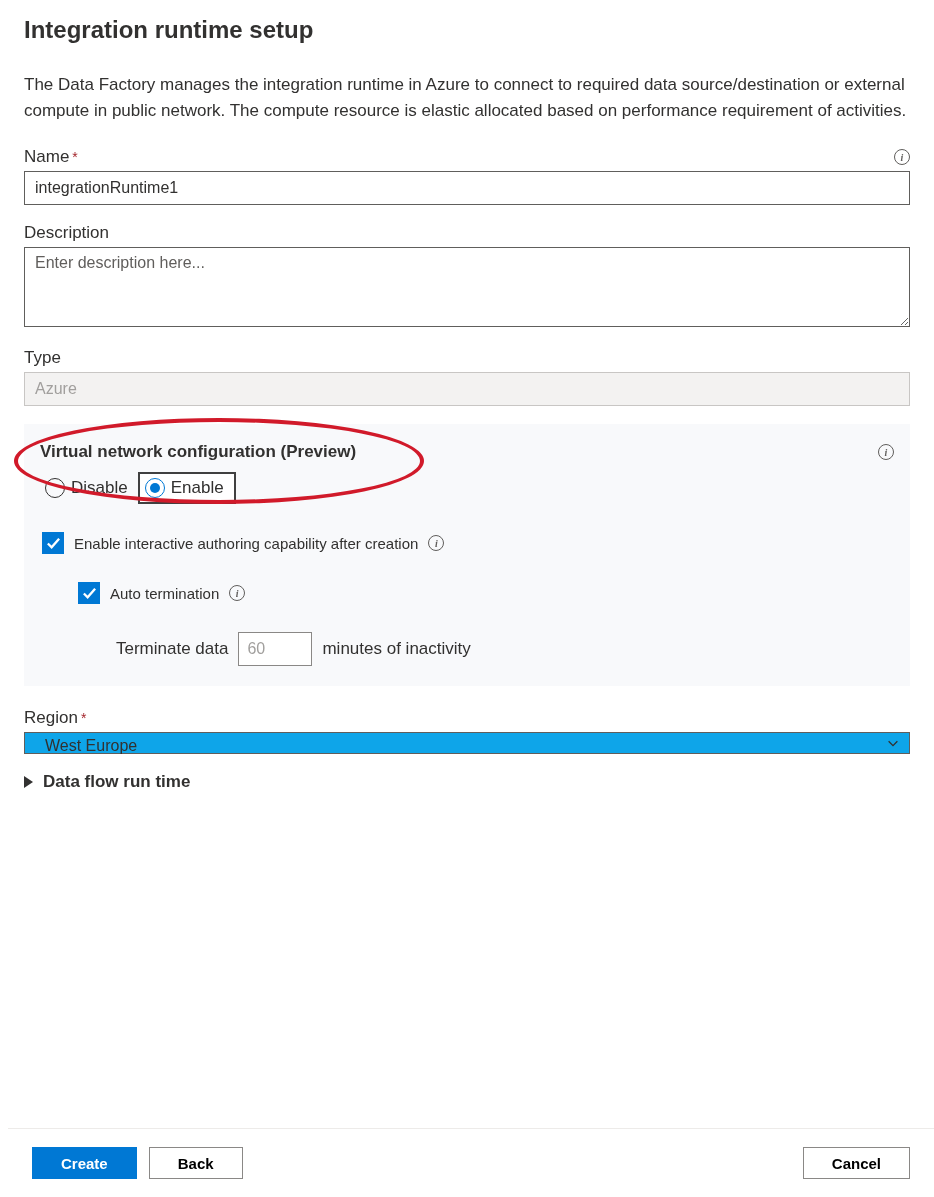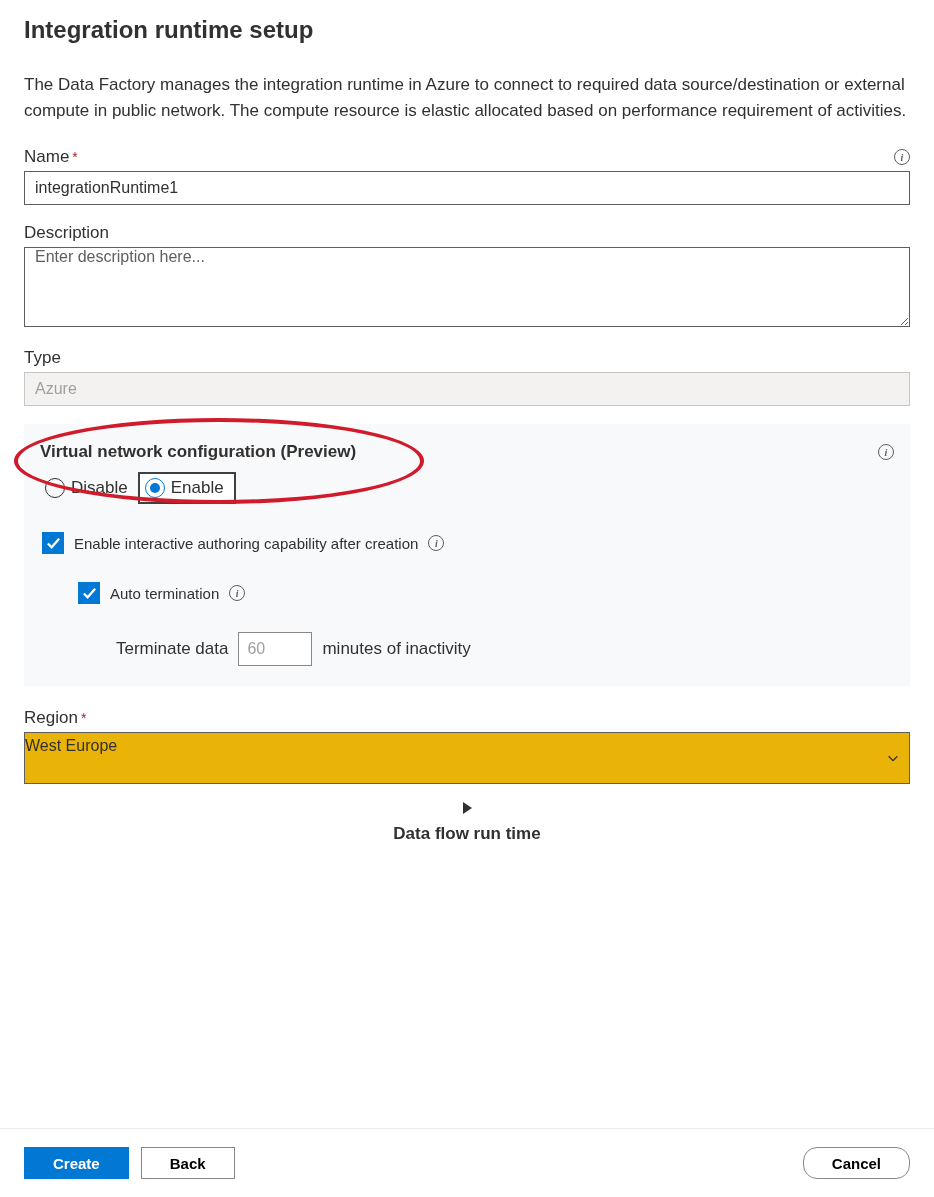--- a/index.html
+++ b/index.html
@@ -77,21 +77,21 @@
     }
     .text-input.readonly {
       background: #f3f2f1;
       color: #a19f9d;
       border-color: #c8c6c4;
     }
     .textarea {
       width: 100%;
       height: 80px;
       border: 1px solid #605e5c;
-      padding: 0 10px;
+      padding: 6px 10px;
       font-size: 16px;
       color: #4d7c0f;
       resize: both;
       font-family: inherit;
       outline: none;
     }
     .textarea::placeholder {
       color: #605e5c;
     }
     .vnet-panel {
@@ -196,61 +196,60 @@
       color: #a19f9d;
       text-align: left;
       font-family: inherit;
     }
     .select-wrapper {
       position: relative;
       width: 100%;
     }
     .select {
       width: 100%;
-      height: 52px;
+      height: 22px;
       border: 1px solid #605e5c;
-      padding: 4px 30px 4px 0;
+      padding: 4px 30px 4px 20px;
       font-size: 16px;
       color: #323130;
-      background: #eab308;
+      background: #0ea5e9;
       appearance: none;
       cursor: pointer;
       font-family: inherit;
     }
     .chevron-down {
       position: absolute;
       right: 10px;
       top: 50%;
       transform: translateY(-50%);
       pointer-events: none;
     }
     .expander {
       display: flex;
       align-items: center;
       gap: 10px;
       cursor: pointer;
       margin-top: 18px;
-      flex-direction: column;
     }
     .expander-icon {
       width: 0;
       height: 0;
       border-top: 6px solid transparent;
       border-bottom: 6px solid transparent;
       border-left: 9px solid #323130;
     }
     .expander-label {
       font-size: 17px;
       font-weight: 600;
       color: #323130;
     }
     .footer {
       position: absolute;
       bottom: 0;
-      left: 0;
+      left: 8px;
       right: 0;
       border-top: 1px solid #edebe9;
       padding: 18px 24px;
       display: flex;
       gap: 12px;
       align-items: center;
     }
     .btn {
       height: 32px;
       padding: 0 28px;
@@ -261,21 +260,20 @@
       cursor: pointer;
       font-family: inherit;
     }
     .btn-primary {
       background: #0078d4;
       color: #fff;
       border-color: #0078d4;
     }
     .footer-right {
       margin-left: auto;
-      border-radius: 14px;
     }
     .annotation-ellipse {
       position: absolute;
       border: 4px solid #d11a2a;
       border-radius: 50%;
       pointer-events: none;
       z-index: 10;
     }
   </style>
 </head>

